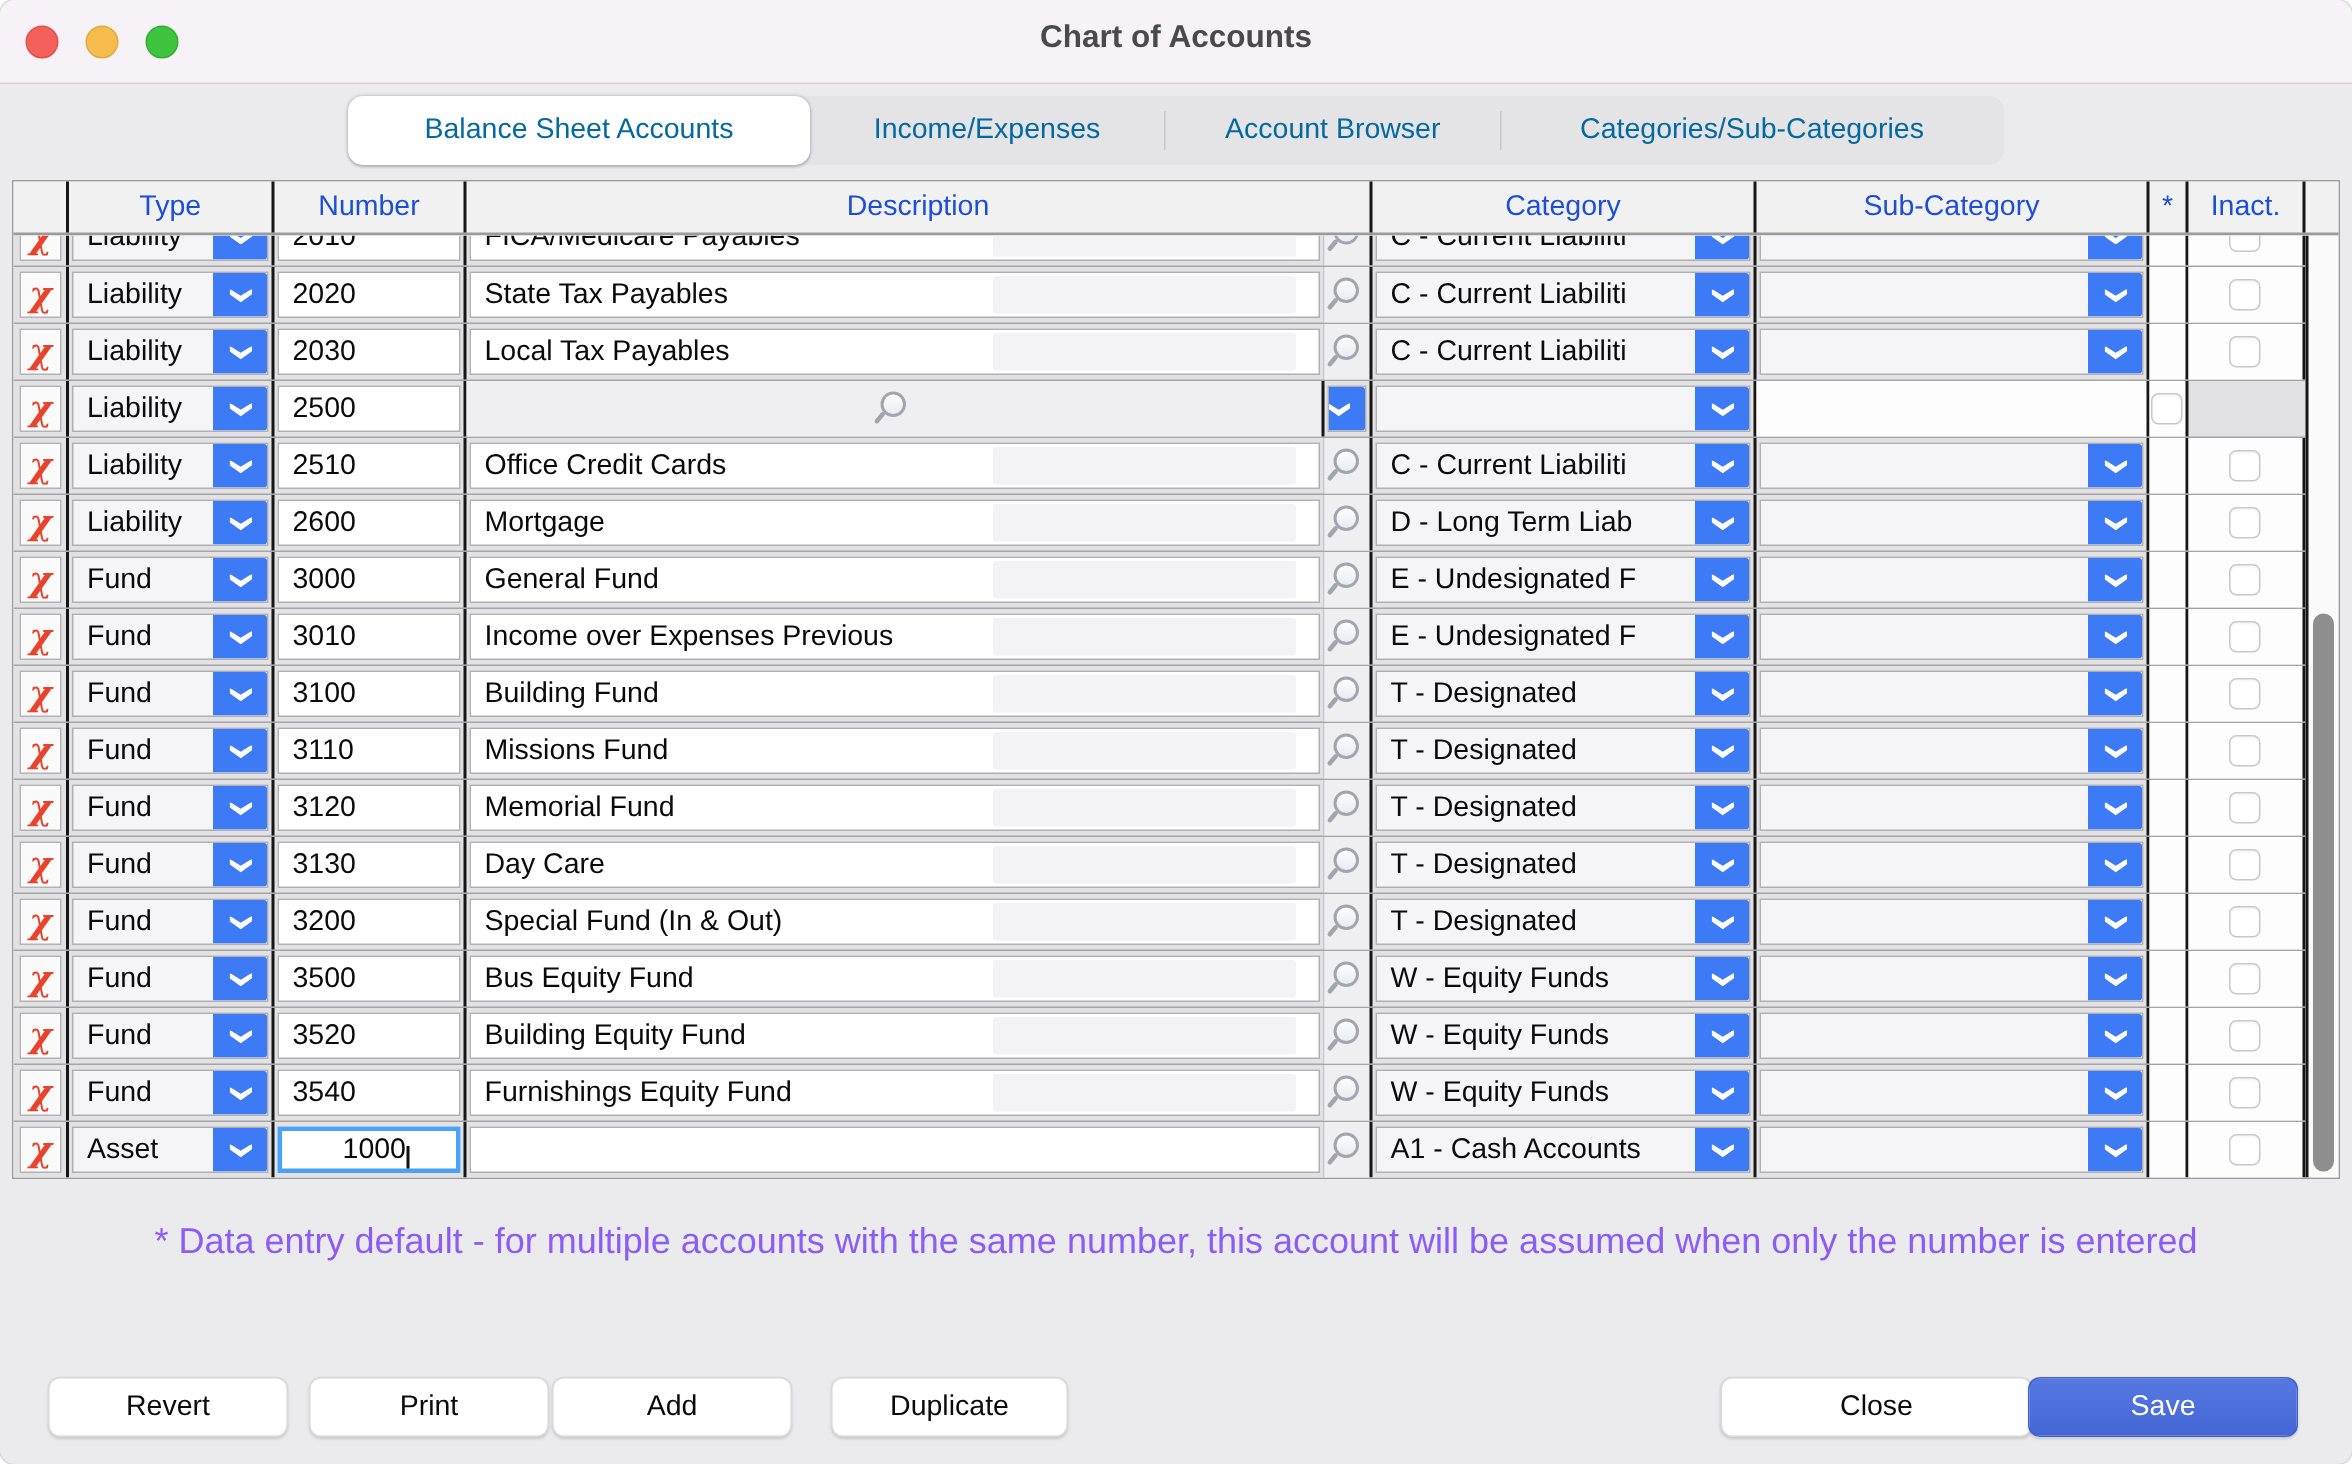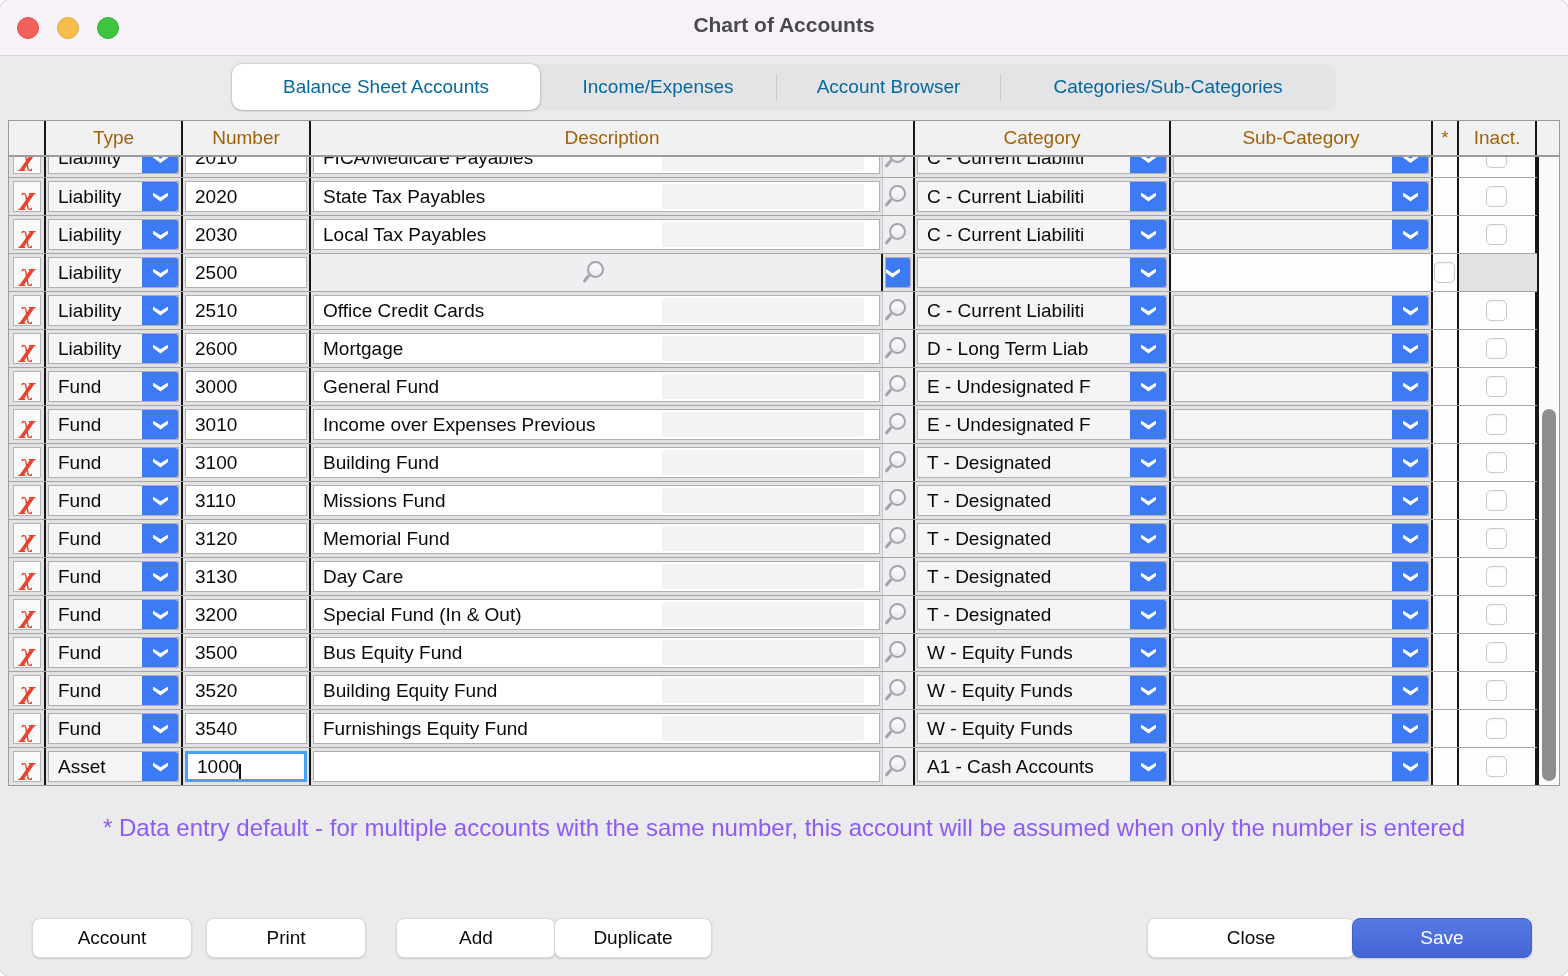--- a/index.html
+++ b/index.html
@@ -24,21 +24,21 @@
   .tab { height:46px; line-height:46px; text-align:center; font-size:19px; color:#0369a1;
     white-space:nowrap; cursor:default; }
   .tab.selected { background:#ffffff; border-radius:10px;
     box-shadow:0 0 3px rgba(0,0,0,.22), 0 1px 2px rgba(0,0,0,.18); }
   .tabsep { width:1px; height:26px; background:#c9c8ca; flex:none; }
   
   .table { position:absolute; left:8px; top:120px; width:1552px; height:666px;
     border:1px solid #9c9b9c; background:#e2e1e3; }
   .thead { display:grid; grid-template-columns:37px 137px 128px 604px 256px 262px 26px 78px 22px;
     height:36px; background:#f2f1f2; border-bottom:2px solid #9c9b9c; }
-  .thead .hcell { font-size:19px; color:#a16207; text-align:center; line-height:34px;
+  .thead .hcell { font-size:19px; color:#1d4ed8; text-align:center; line-height:34px;
     border-right:2px solid #161616; overflow:hidden; }
   .thead .hcell:last-child { border-right:none; }
   .tbody { position:relative; height:628px; overflow:hidden; background:#e2e1e3; }
   .row { display:grid; grid-template-columns:37px 137px 128px 572px 32px 256px 262px 26px 78px;
     width:1528px; height:38px; border-top:1px solid #a5a4a6; background:#e2e1e3; }
   .row-clip { height:20px; overflow:hidden; }
   .row-clip .row { margin-top:-18px; border-top:none; }
   .cell { position:relative; border-right:2px solid #161616; }
   .cell.desccell { border-right:1px solid #c8c7c9; }
   .cell.starcell, .cell.inactcell { background:#fdfdfd; }
@@ -64,21 +64,21 @@
   .mag { position:absolute; left:50%; top:7px; margin-left:-9px; width:17px; height:17px;
     border:2px solid #a4a4ae; border-radius:50%;
     background:linear-gradient(180deg,#fdfdfe,#e7ebf1); }
   .mag-handle { position:absolute; left:-4px; bottom:-7px; width:3px; height:9px;
     background:#a4a4ae; border-radius:2px; transform:rotate(40deg); }
   .checkbox { position:absolute; left:50%; top:50%; width:21px; height:21px; margin:-11px 0 0 -11px;
     background:#fff; border:1px solid #c9c8ca; border-radius:5px;
     box-shadow:inset 0 1px 2px rgba(0,0,0,.05); }
   
   .caret { display:none; }
-  .row.editing .field.num { border:3px solid var(--focus,#4aa1f8); }
+  .row.editing .field.num { border:3px solid var(--focus,#4aa1f8);text-align:center; }
   .row.editing .field.num span.val { line-height:26px; display:inline-block; }
   .row.editing .caret { display:inline-block; width:2px; height:20px; background:#111;
     vertical-align:-4px; }
   
   .scroll-track { position:absolute; right:0; top:0; bottom:0; width:22px;
     background:#fafafa; border-left:2px solid #161616; z-index:3; }
   .scroll-thumb { position:absolute; left:3px; width:14px; top:252px; height:372px;
     background:#8e8e8e; border-radius:7px; }
   
   .footnote { position:absolute; left:0; right:0; top:814px; text-align:center;
@@ -989,20 +989,20 @@
     <div class="cell starcell"></div>
     <div class="cell inactcell">
       <span class="checkbox"></span>
     </div>
   </div>
       </div>
   </div>
 
   <div class="footnote">* Data entry default - for multiple accounts with the same number, this account will be assumed when only the number is entered</div>
 
-  <div class="btn" style="left:32px;width:160px">Account</div>
+  <div class="btn" style="left:32px;width:160px">Revert</div>
   <div class="btn" style="left:206px;width:160px">Print</div>
-  <div class="btn" style="left:396px;width:160px">Add</div>
+  <div class="btn" style="left:368px;width:160px">Add</div>
   <div class="btn" style="left:554px;width:158px">Duplicate</div>
   <div class="btn" style="left:1147px;width:208px">Close</div>
   <div class="btn primary" style="left:1352px;width:180px">Save</div>
 
 </div>
 
 </body></html>

